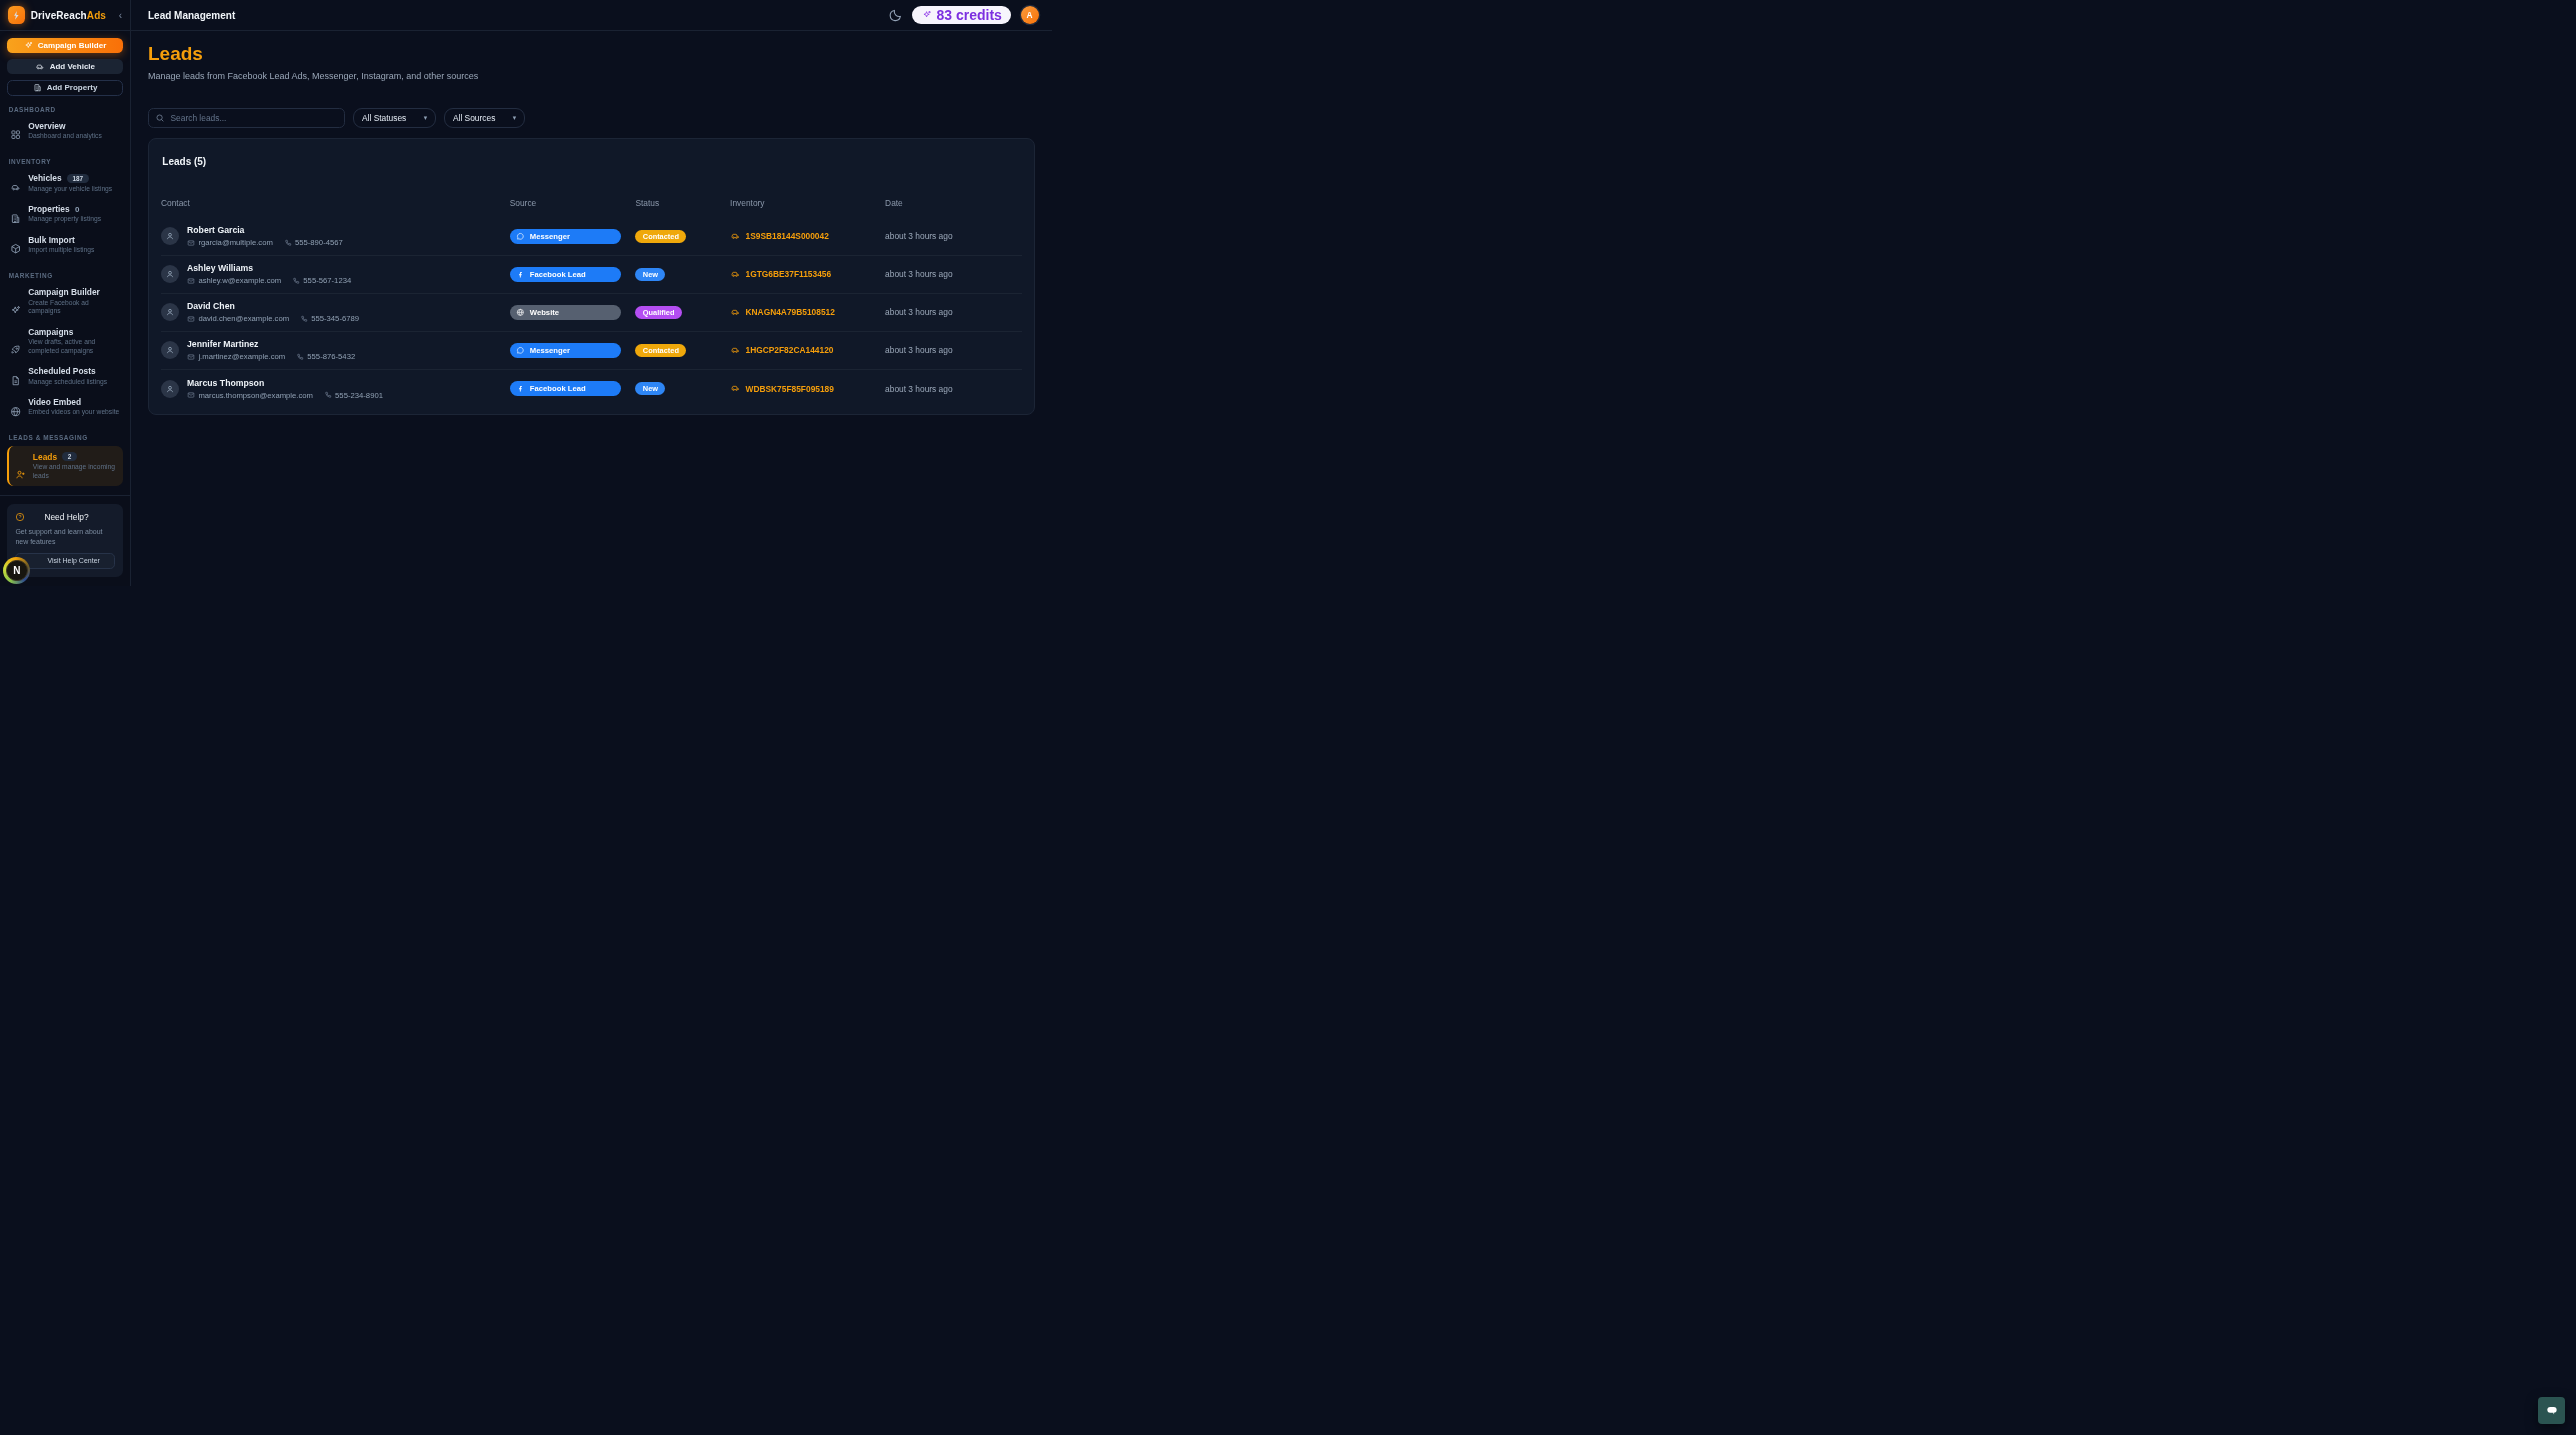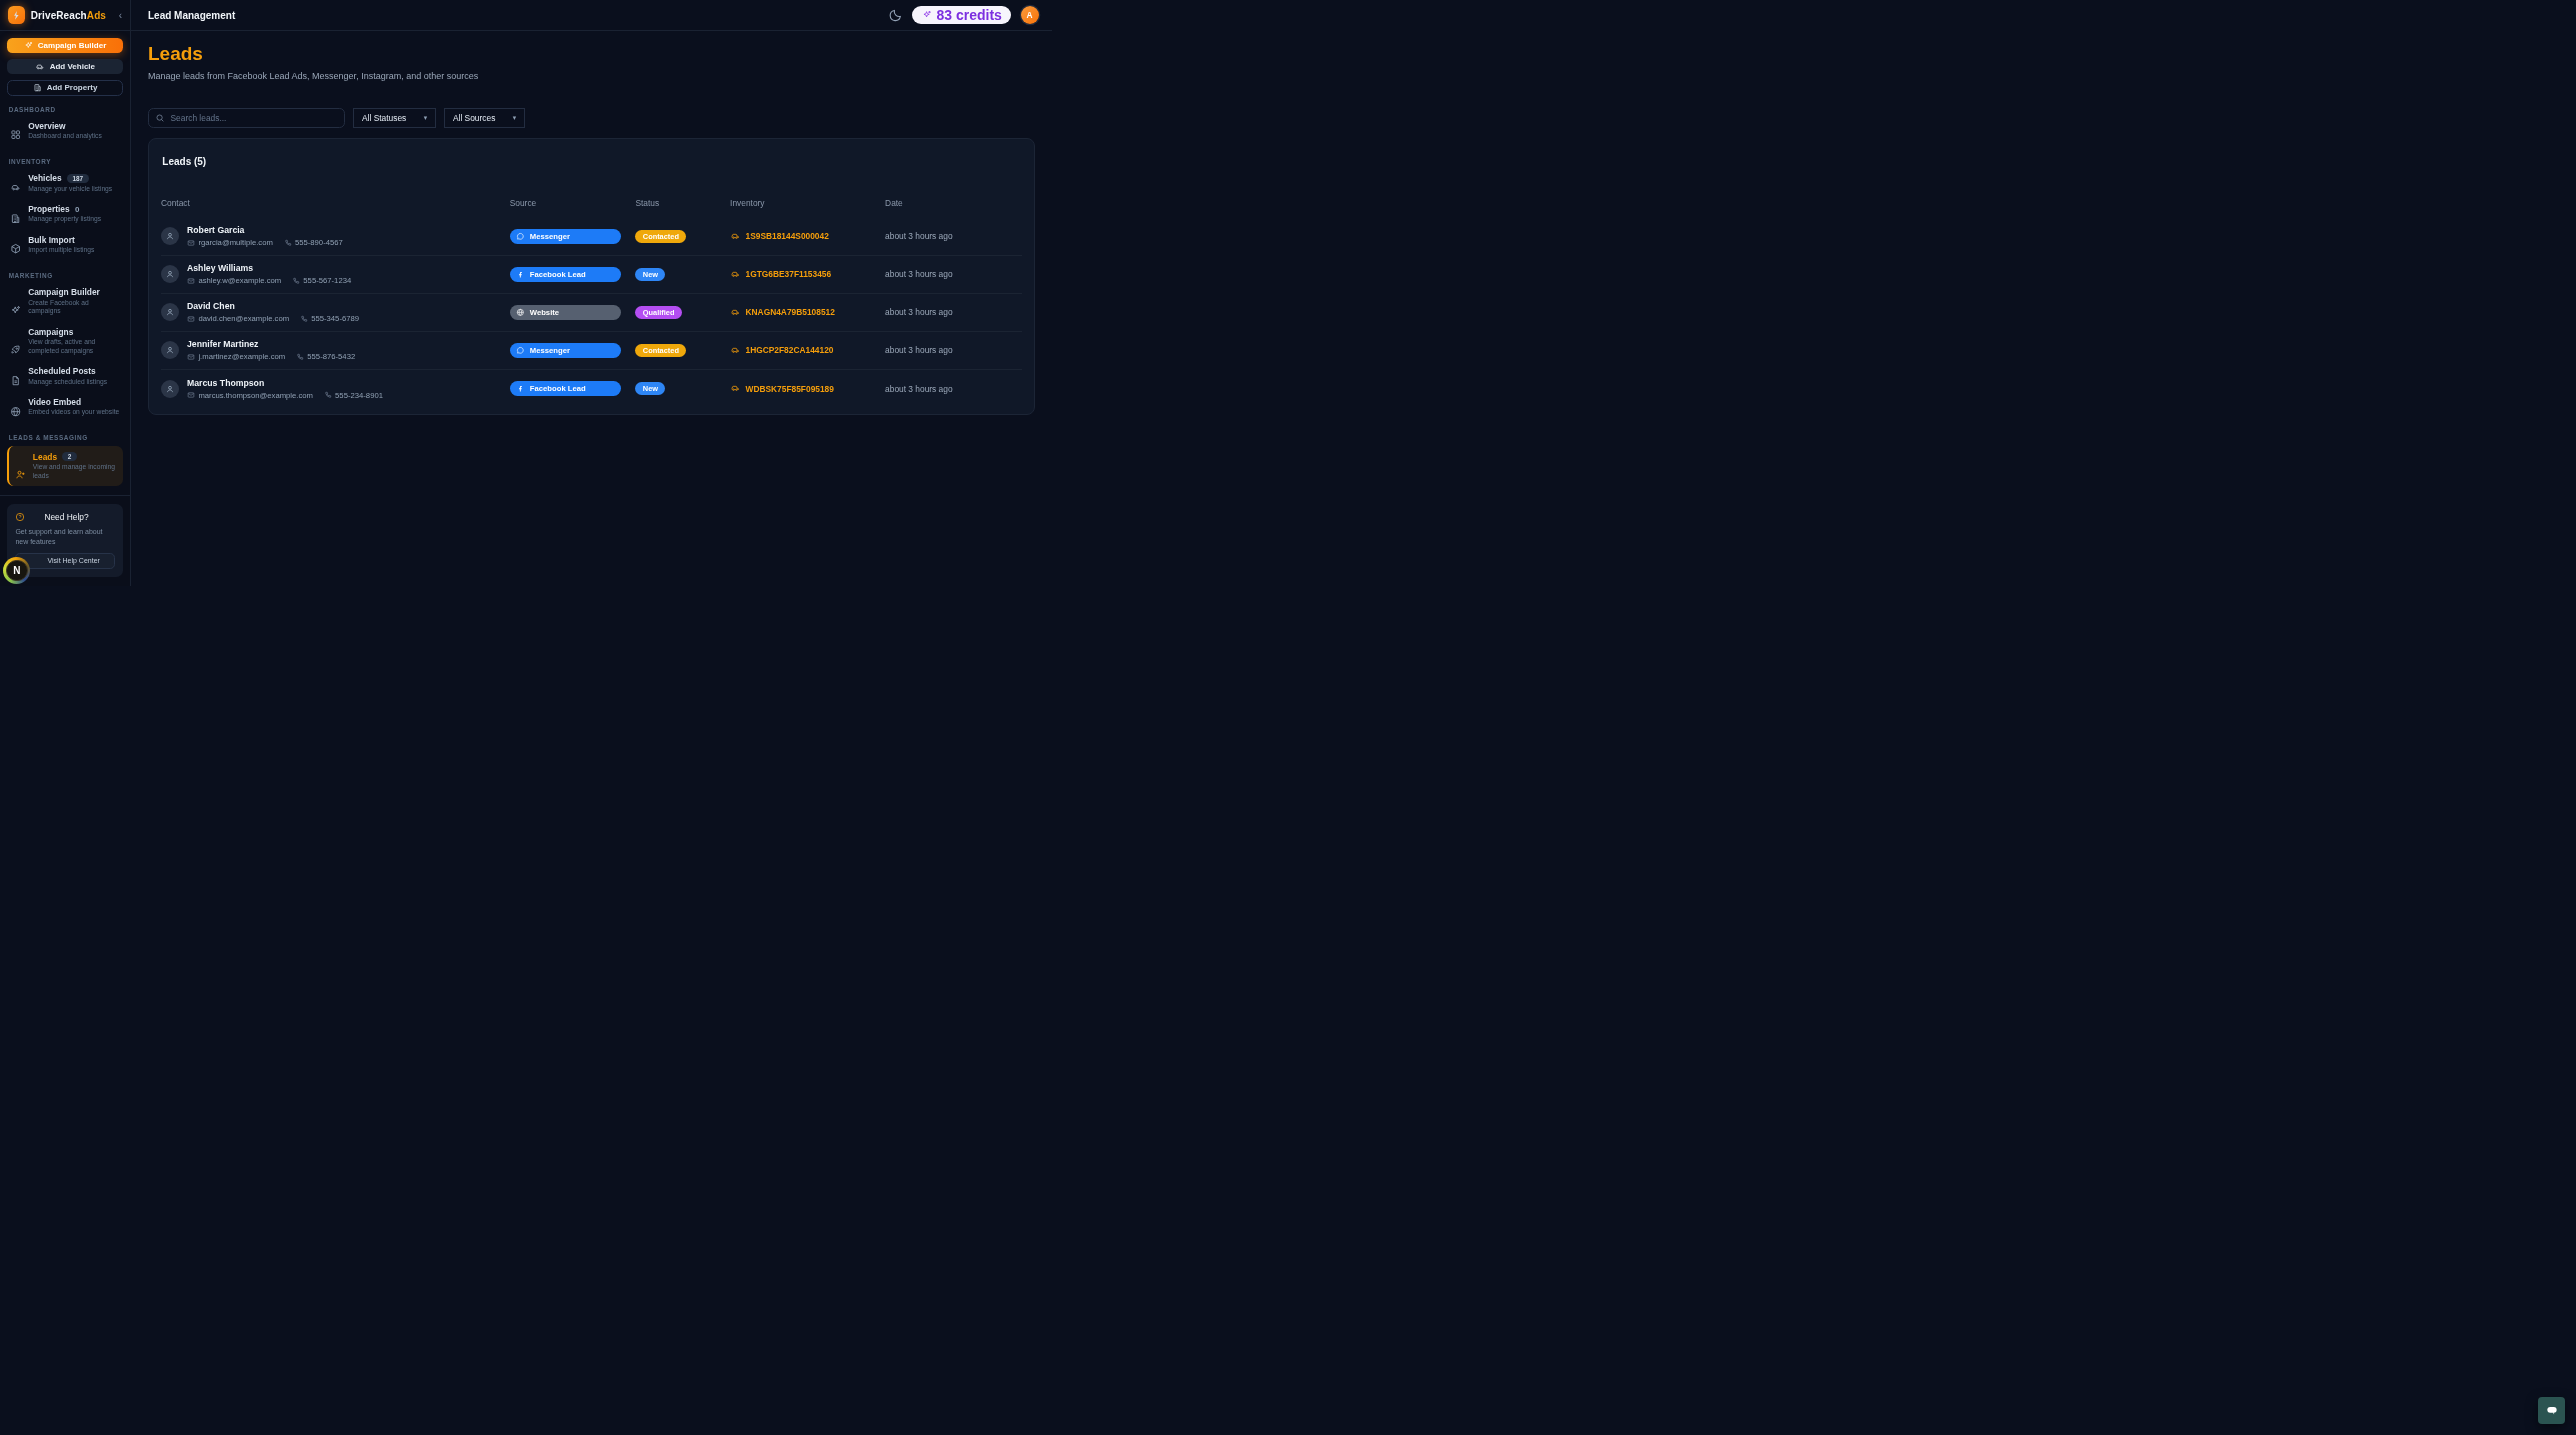--- a/index.html
+++ b/index.html
@@ -68,21 +68,21 @@
   
   .content { flex:1; padding:12px 17px 0; }
   .page-title { font-size:19px; font-weight:800; color:#f59e0b; }
   .page-sub { font-size:9px; color:#9aa7b8; margin-top:6px; }
   .filters { display:flex; gap:8px; margin-top:27px; }
   .search-wrap { position:relative; width:197px; }
   .search-wrap .ic { position:absolute; left:6.7px; top:4.7px; width:10px; color:#7c8aa0; }
   .search-input { width:100%; height:20px; background:transparent; border:0.7px solid #232d41; border-radius:5.4px;
     color:#e5ecf5; font-size:8.4px; padding:0 6.7px 0 21.5px; outline:none; font-family:inherit; }
   .search-input::placeholder { color:#64748b; }
-  .select { height:20px; border:0.7px solid #232d41; border-radius:0; display:flex; align-items:center;
+  .select { height:20px; border:0.7px solid #232d41; border-radius:9px; display:flex; align-items:center;
     padding:4px 8px; gap:17.4px; font-size:8.4px; color:#e5ecf5; cursor:pointer; }
   .select .chev { color:#8fa0b5; font-size:6.7px; }
 
   
   .card { margin-top:10px; background:#101828; border:0.7px solid #1c2536; border-radius:8px;
     padding:12px 12px 6.7px; }
   .card-title { font-size:10px; font-weight:700; color:#f1f5f9; margin:5.4px 0 31px 1.3px; }
   .trow { display:grid; grid-template-columns:40.5% 14.6% 11% 18% 1fr; align-items:center; }
   .thead { color:#8b98ab; font-size:8.4px; padding-bottom:9.4px; }
   .tbody-row { min-height:38px; border-bottom:0.7px solid #1b2433; padding:4px 0; }

